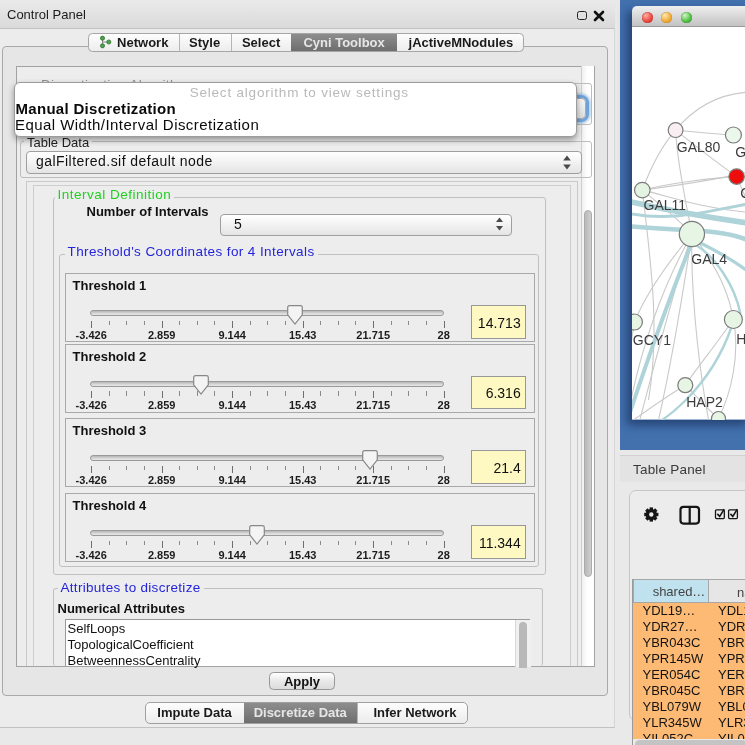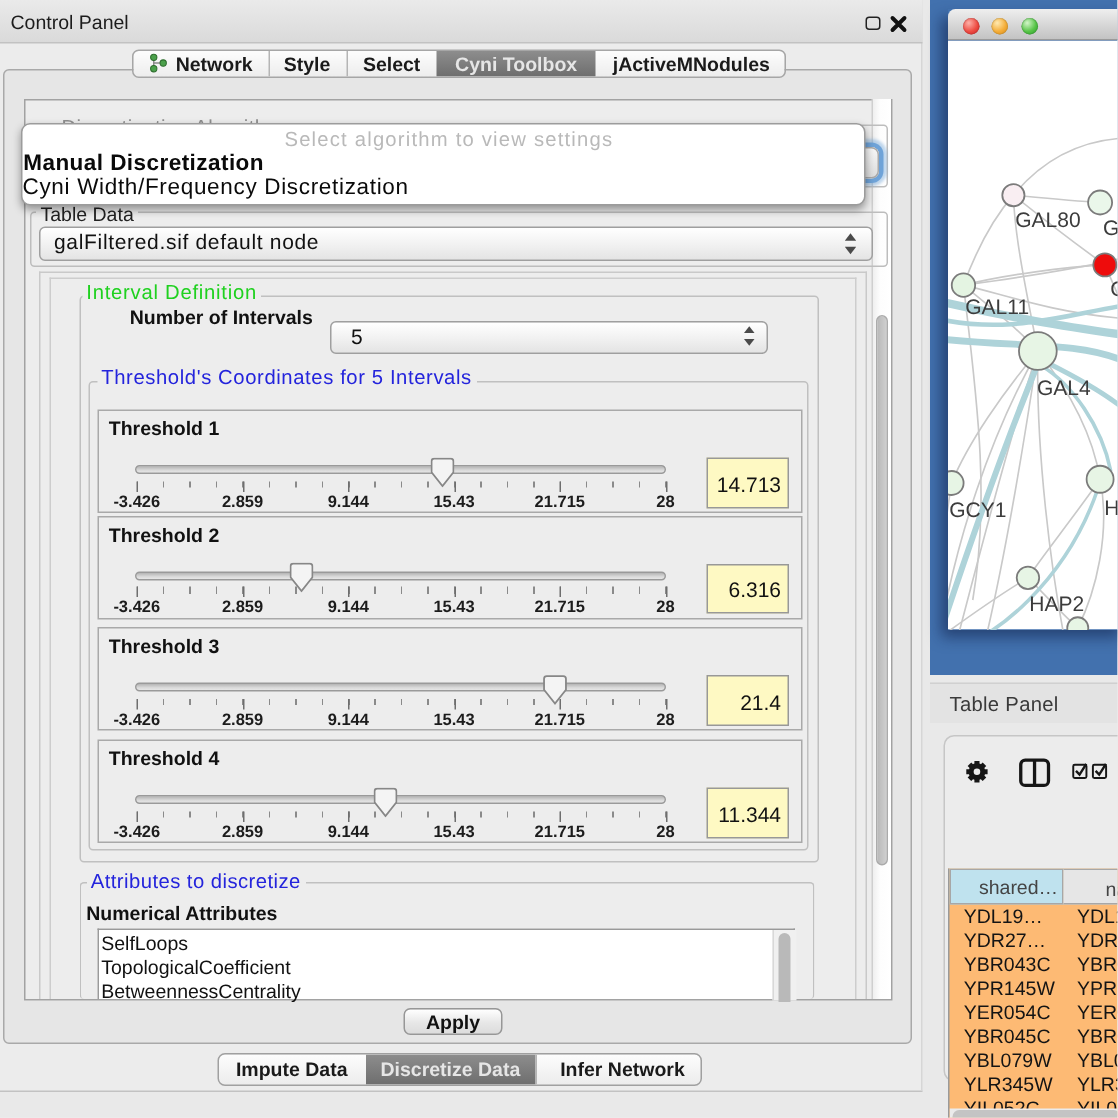--- a/index.html
+++ b/index.html
@@ -187,21 +187,21 @@
 <div class="gt" style="left:54.5px; top:186.5px; font-size:13.5px; letter-spacing:0.5px; color:#1fd11f;">Interval Definition</div>
 <div class="a" style="left:86.5px; top:204px; font-size:13px; font-weight:bold; color:#111;">Number of Intervals</div>
 <div class="a combo" style="left:220px; top:213.5px; width:292px; height:22px;"></div>
 <div class="a" style="left:234px; top:216px; font-size:14px; color:#111;">5</div>
 <svg class="a" style="left:494.5px; top:217px;" width="9" height="14" viewBox="0 0 9 14">
     <path d="M 4.5 0.5 L 8 5 L 1 5 Z" fill="#4a4a4a"></path>
     <path d="M 4.5 13.5 L 8 9 L 1 9 Z" fill="#4a4a4a"></path>
   </svg>
 
 <div class="a gb" style="left:59px; top:253.5px; width:479.5px; height:313.5px;"></div>
-<div class="gt" style="left:64.5px; top:243.5px; font-size:13.5px; letter-spacing:0.4px; color:#2424dc;">Threshold's Coordinates for 5 Intervals</div>
+<div class="gt" style="left:64.5px; top:243.5px; font-size:13.5px; letter-spacing:0.4px; color:#2424dc;">Threshold's Coordinates for 4 Intervals</div>
 
 <div class="thbox" style="top:253px;margin-top:20px;">
 <div class="thlab">Threshold 1</div>
 <div class="track"></div>
 <div class="ticks"></div>
 <div class="mtick" style="left:25.7px;"></div>
 <div class="slab" style="left:25.7px;">-3.426</div>
 <div class="mtick" style="left:96.2px;"></div>
 <div class="slab" style="left:96.2px;">2.859</div>
 <div class="mtick" style="left:166.7px;"></div>
@@ -303,13 +303,13 @@
 <div class="a" style="left:144.5px; top:702px; width:323px; height:21.5px; border:1px solid #a0a0a0; border-radius:5px; background:linear-gradient(#fdfdfd,#ececec); overflow:hidden; font-size:13px; font-weight:600;">
   <div class="tseg" style="left:0; width:98px;text-align:right;">Impute Data</div>
   <div class="tseg darkseg" style="left:98px; width:113.5px;">Discretize Data</div>
   <div class="a" style="left:211.5px; top:0; width:1px; height:100%; background:#b5b5b5;"></div>
   <div class="tseg" style="left:211.5px; width:116px;">Infer Network</div>
 </div>
 
 <div class="a" style="left:13.5px; top:82px; width:563.5px; height:55px; background:#fff; border:1px solid #9c9c9c; border-radius:6px; box-shadow:0 3px 6px rgba(0,0,0,.38);"></div>
 <div class="a" style="left:13.5px; top:85px; width:563.5px; text-align:center; text-indent:8px; font-size:13.5px; letter-spacing:0.8px; color:#b9b9b9;">Select algorithm to view settings</div>
 <div class="a" style="left:15.5px; top:100px; font-size:15px; letter-spacing:0.3px; font-weight:bold; color:#0a0a0a;">Manual Discretization</div>
-<div class="a" style="left:15px; top:115.8px; font-size:15px; letter-spacing:0.45px; color:#0a0a0a;">Cyni Width/Frequency Discretization</div>
+<div class="a" style="left:15px; top:115.8px; font-size:15px; letter-spacing:0.45px; color:#0a0a0a;">Equal Width/Interval Discretization</div>
 
 </body></html>

